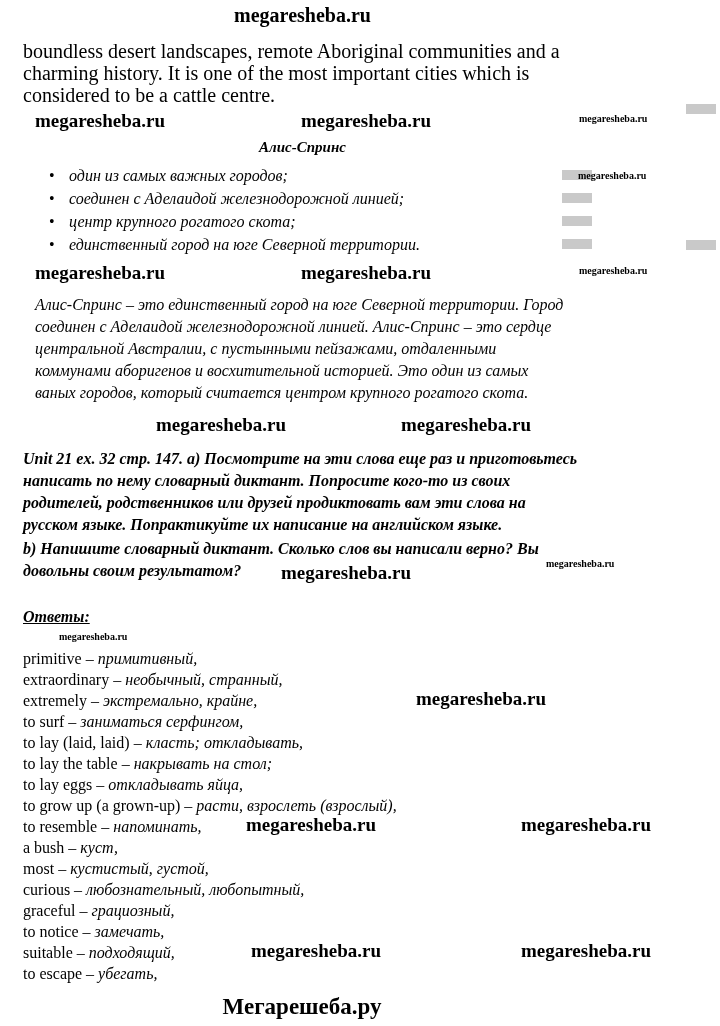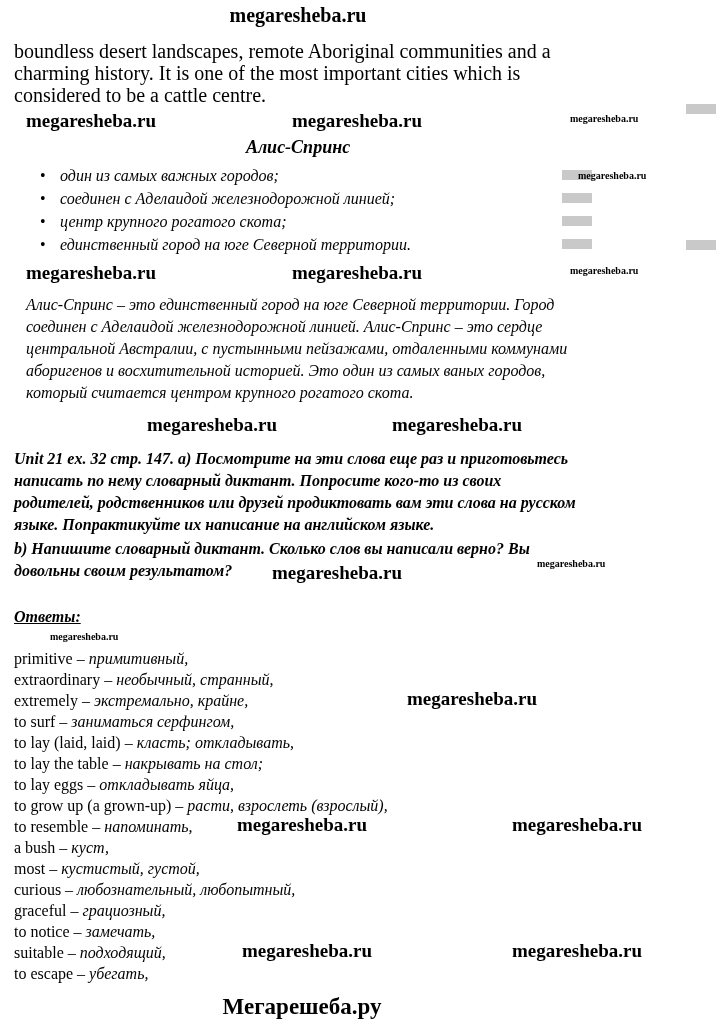--- a/index.html
+++ b/index.html
@@ -5,29 +5,29 @@
   html, body { margin: 0; padding: 0; }
   body {
     width: 720px; height: 1026px;
     background: #ffffff; color: #000000;
     font-family: "Liberation Serif", serif;
     overflow: hidden;
   }
   .page {
     position: relative;
     width: 604px; height: 1026px;
-    padding: 2px 22px 0 14px;
+    padding: 2px 22px 0 23px;
     box-sizing: border-box;
   }
   .top-wm { text-align: center; font-weight: bold; font-size: 20px; line-height: 26px; }
   .eng { margin: 12px 0 0; font-size: 20px; line-height: 22px; }
   .wm-row { position: relative; height: 24px; margin-top: 4px; }
   .wm { position: absolute; top: 0; font-weight: bold; font-size: 19px; white-space: nowrap; }
   .wm.small { font-size: 10px; top: 3px; }
-  .heading { margin-top: 2px; text-align: center; font-weight: bold; font-style: italic; font-size: 18px; line-height: 22px; }
+  .heading { margin-top: 2px; text-align: center; font-weight: bold; font-style: italic; font-size: 15px; line-height: 22px; }
   ul.bullets { margin: 6px 0 0 24px; padding: 0; list-style: none; }
   ul.bullets li { position: relative; font-style: italic; font-size: 16px; line-height: 23px; padding-left: 22px; }
   ul.bullets li::before { content: "\2022"; position: absolute; left: 2px; top: 0; font-style: normal; }
   .grey-box { display: block; width: 30px; height: 10px; background: #c9c9c9; }
   li .grey-box { position: absolute; right: -10px; top: 6px; }
   .abs-box { position: absolute; }
   .ru-p { margin: 8px 12px 0; font-style: italic; font-size: 16px; line-height: 22px; }
   .task { margin: 8px 0 0; font-weight: bold; font-style: italic; font-size: 16px; line-height: 22px; }
   .task.b { margin-top: 2px; }
   .wm-row.mid { margin-top: 10px; height: 26px; }

